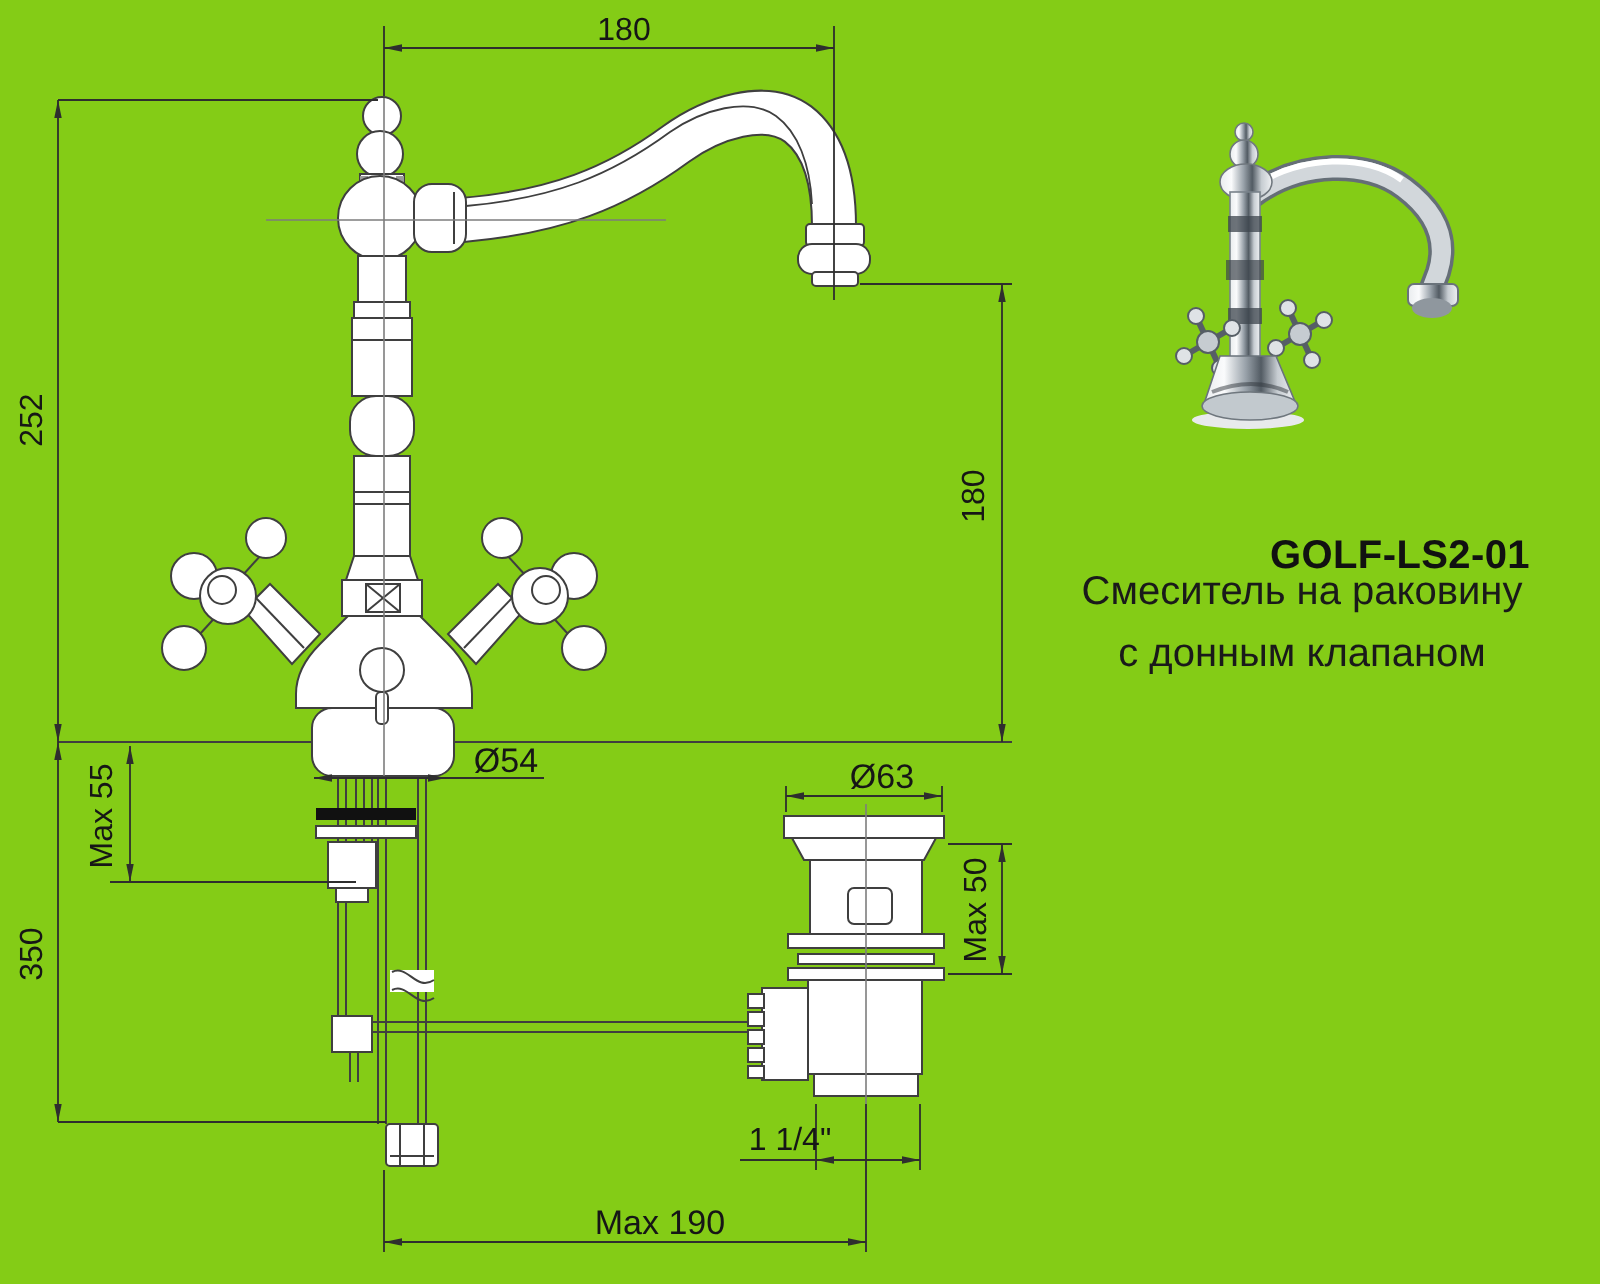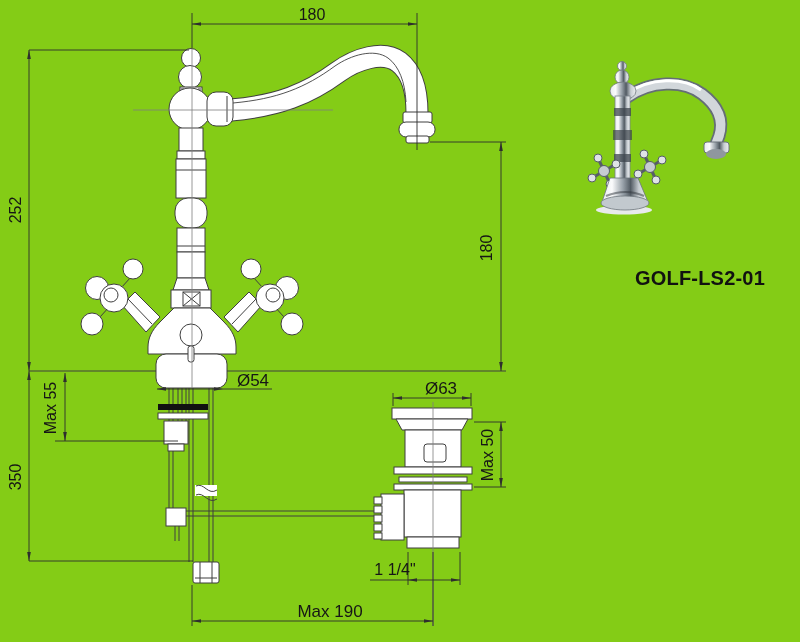--- a/index.html
+++ b/index.html
@@ -299,14 +299,18 @@
         <circle cx="64" cy="121" r="5.5" fill="#c6ccd1" stroke-width="1"></circle>
       </g>
 
       <path d="M 24 132 L 52 132 L 62 156 L 16 156 Z" fill="url(#ch)" stroke="#6a737b" stroke-width="0.8"></path>
       <ellipse cx="39" cy="157" rx="24" ry="7" fill="#c2c9ce" stroke="#6f777e" stroke-width="0.8"></ellipse>
       <path d="M 20 150 Q 40 142 58 150" fill="none" stroke="#2f363c" stroke-width="2" opacity="0.5"></path>
     </g>
   </svg>
 
   <div id="product-code">GOLF-LS2-01</div>
+  <div id="product-desc">
+    <div>Смеситель на раковину</div>
+    <div>с донным клапаном</div>
+  </div>
 
 </div>
 
 </body></html>

